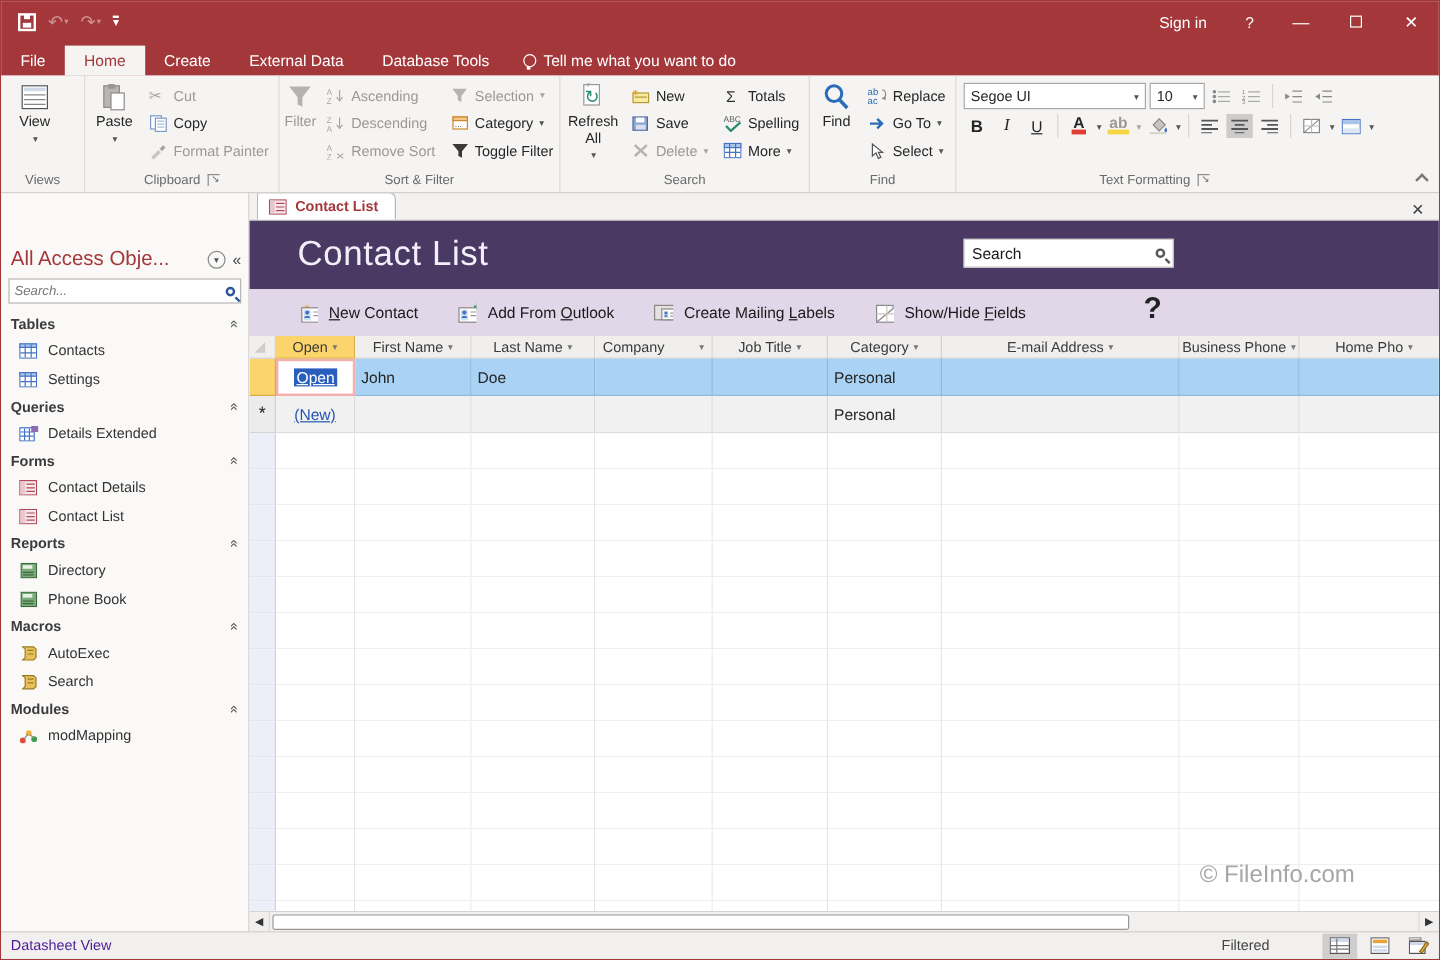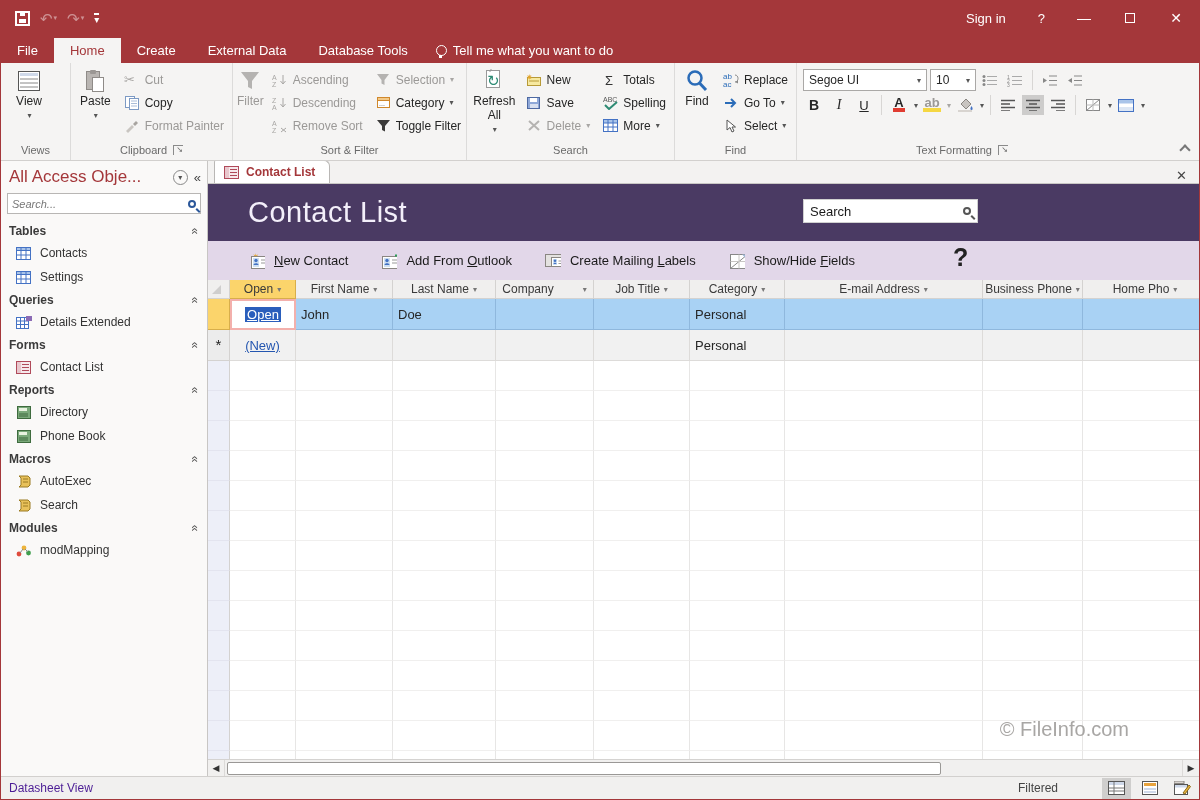--- a/index.html
+++ b/index.html
@@ -60,21 +60,21 @@
   .ital-i { font-style:italic; font-family:"Liberation Serif",serif; font-size:14px; }
   .und-u { text-decoration:underline; font-size:13px; }
   .fontA { font-size:13px; font-weight:bold; line-height:10px; border-bottom:4px solid #e03c31; padding:0 1px; }
   .fillA { font-size:13px; font-weight:bold; line-height:10px; border-bottom:4px solid #f5d742; padding:0 1px; color:#9b9997; }
 
   
   .main { flex:1; display:flex; min-height:0; }
 
   
   .sidebar { width:207px; background:#faf9f8; border-right:1px solid #c8c6c4; display:flex; flex-direction:column; flex:0 0 auto; }
-  .nav-title { display:flex; align-items:center; padding:6px 6px 4px 8px; }
+  .nav-title { display:flex; align-items:center; padding:6px 6px 4px 8px;margin-top:39px; }
   .nav-title .t { color:#a4373a; font-size:17px; white-space:nowrap; overflow:hidden; flex:1; }
   .circ-dd { width:15px; height:15px; border:1px solid #888; border-radius:50%; font-size:8px; color:#555; display:flex; align-items:center; justify-content:center; margin-right:6px; }
   .shutter { font-size:13px; color:#444; }
   .nav-search { margin:2px 6px 6px 6px; height:21px; background:#fff; border:1px solid #b8b6b4; display:flex; align-items:center; padding:0 4px; }
   .nav-search .ph { font-style:italic; color:#777; font-size:11px; flex:1; }
   .lens { width:8px; height:8px; border:2px solid #2b579a; border-radius:50%; position:relative; flex:0 0 auto; }
   .lens:after { content:""; position:absolute; width:2px; height:5px; background:#2b579a; transform:rotate(-45deg); left:7px; top:6px; }
   .nav-sect { display:flex; align-items:center; padding:4px 8px 3px 8px; }
   .nav-sect .sname { font-weight:bold; color:#3b3b3b; font-size:12px; flex:1; }
   .dblchev { font-size:12px; color:#555; display:inline-block; transform:rotate(90deg); }
@@ -459,21 +459,21 @@
       </div>
       <div class="rgroup-label">
           <span>Find</span>
         </div>
     </div>
 
     <div class="rgroup" style="width:330px;border-right:none">
       <div class="rgroup-body">
         <div class="fmt-rows">
           <div class="fmt-row">
-            <div class="combo" style="width:124px">
+            <div class="combo" style="width:152px">
                 <span>Segoe UI</span>
                 <span class="cd">▾</span>
               </div>
             <div class="combo" style="width:46px">
                 <span>10</span>
                 <span class="cd">▾</span>
               </div>
             <span class="tgl">
                 <span class="ic">
                   <svg width="16" height="13">
@@ -668,20 +668,32 @@
                 <line x1="1" y1="5" x2="12" y2="5" stroke="#4472c4"></line>
                 <line x1="1" y1="8.5" x2="12" y2="8.5" stroke="#4472c4"></line>
                 <rect x="10" y="0" width="6" height="5" fill="#8b6bb5"></rect>
               </svg>
             </span>
             <span>Details Extended</span>
           </div>
           <div class="nav-sect">
             <span class="sname">Forms</span>
             <span class="dblchev">«</span>
+          </div>
+          <div class="nav-item">
+            <span class="ic">
+              <svg width="15" height="13">
+                <rect x="0.5" y="0.5" width="14" height="12" fill="#f6e9ec" stroke="#b04a5a"></rect>
+                <rect x="1" y="1" width="4" height="11" fill="#e8c7cd"></rect>
+                <line x1="6" y1="3.5" x2="13" y2="3.5" stroke="#b04a5a"></line>
+                <line x1="6" y1="6.5" x2="13" y2="6.5" stroke="#b04a5a"></line>
+                <line x1="6" y1="9.5" x2="13" y2="9.5" stroke="#b04a5a"></line>
+              </svg>
+            </span>
+            <span>Contact Details</span>
           </div>
           <div class="nav-item">
             <span class="ic">
               <svg width="15" height="13">
                 <rect x="0.5" y="0.5" width="14" height="12" fill="#f6e9ec" stroke="#b04a5a"></rect>
                 <rect x="1" y="1" width="4" height="11" fill="#e8c7cd"></rect>
                 <line x1="6" y1="3.5" x2="13" y2="3.5" stroke="#b04a5a"></line>
                 <line x1="6" y1="6.5" x2="13" y2="6.5" stroke="#b04a5a"></line>
                 <line x1="6" y1="9.5" x2="13" y2="9.5" stroke="#b04a5a"></line>
               </svg>

